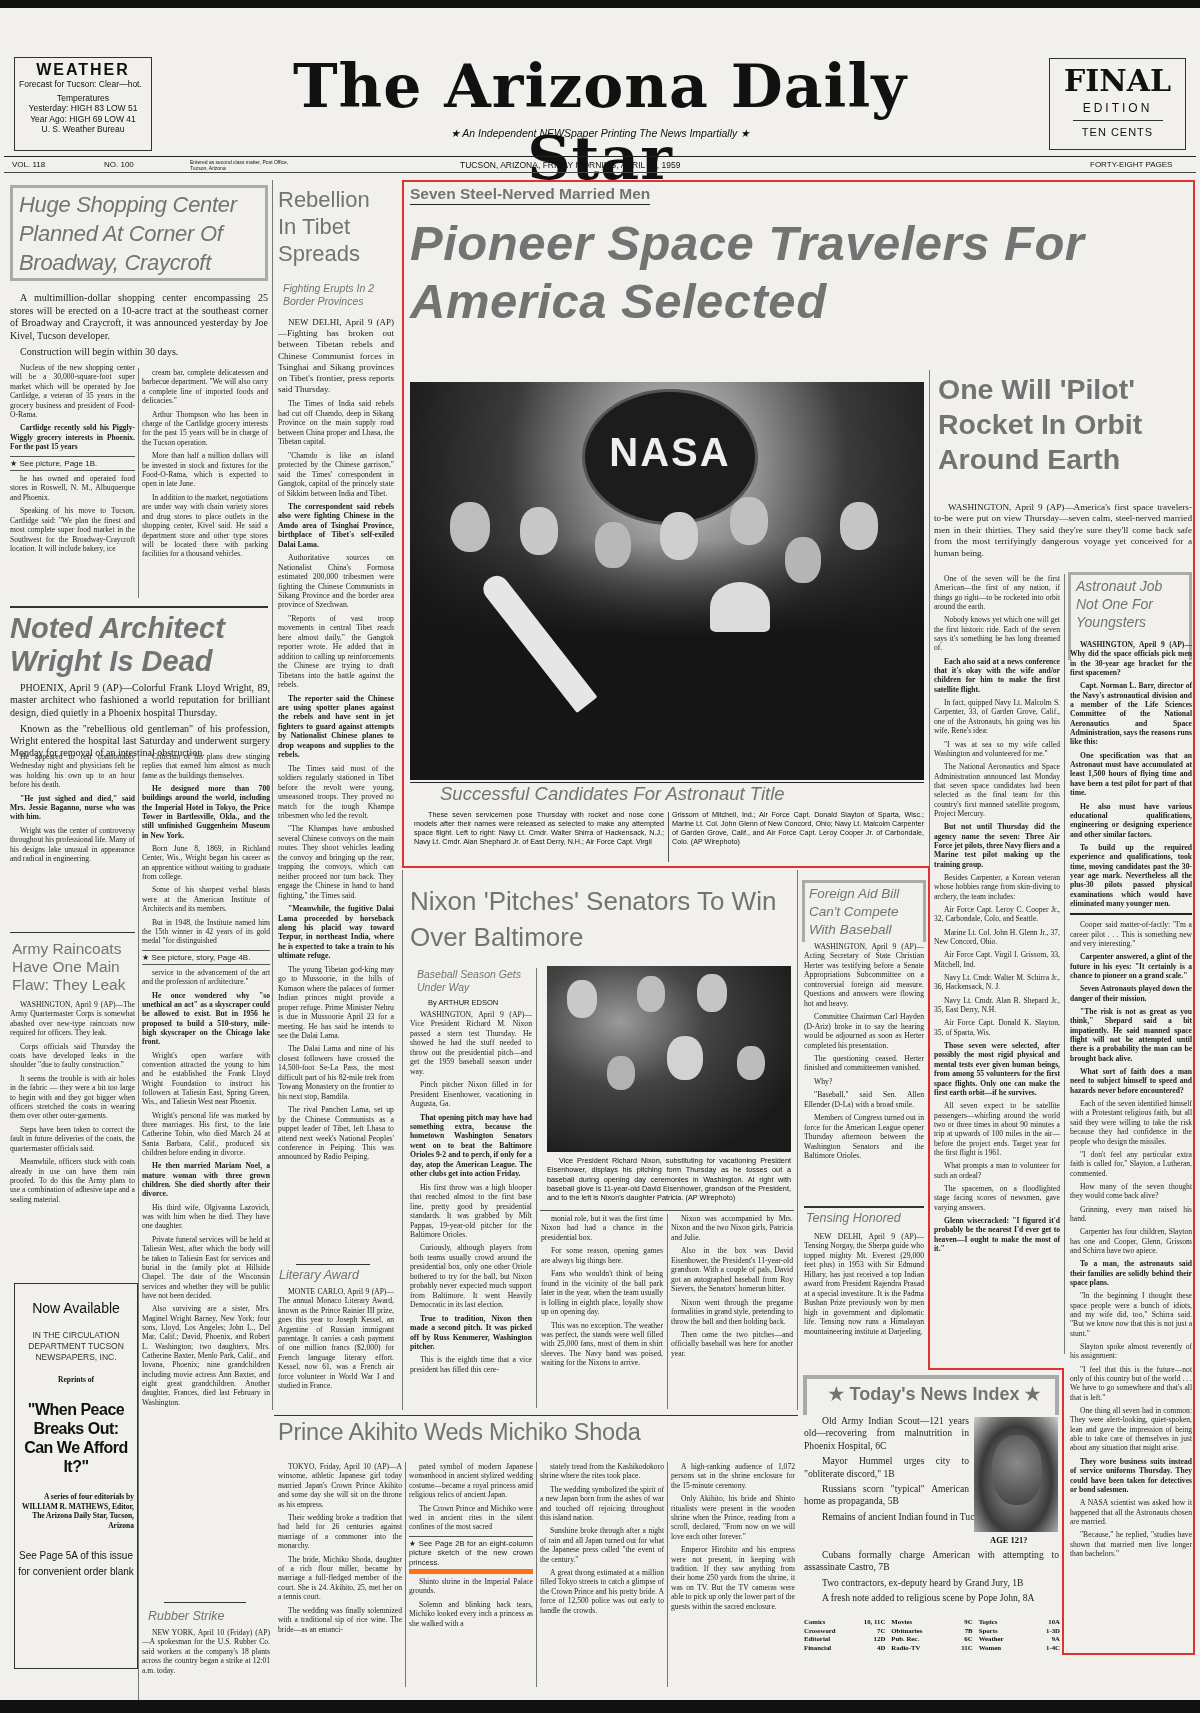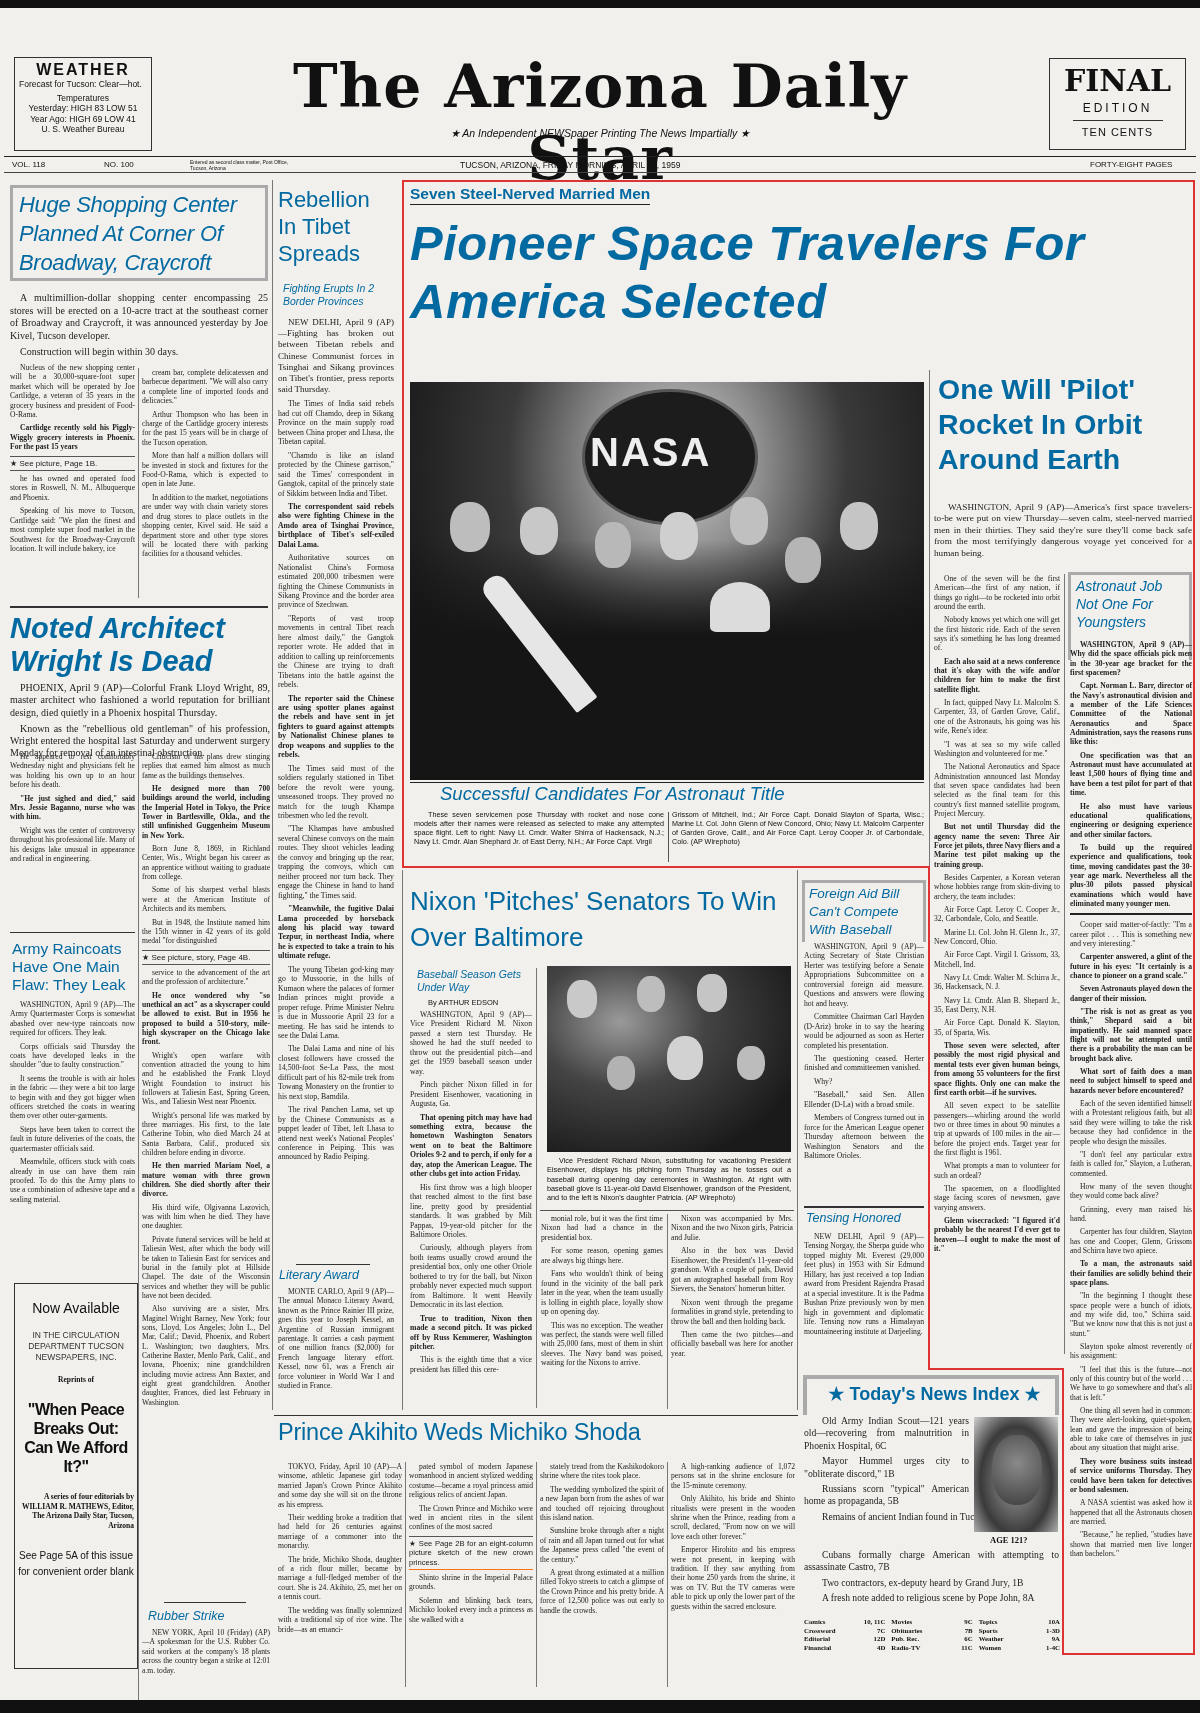--- a/index.html
+++ b/index.html
@@ -3,21 +3,21 @@
 <meta charset="utf-8">
 <style>
 *{box-sizing:border-box;margin:0;padding:0}
 body{width:1200px;height:1713px;background:#f1f0ec;font-family:"Liberation Serif",serif;color:#111;position:relative;overflow:hidden}
 .abs{position:absolute}
 .sans{font-family:"Liberation Sans",sans-serif}
 .serif{font-family:"Liberation Serif",serif}
 .body{font-size:9.2px;line-height:11.2px;text-align:justify;color:#222}
 .body p{text-indent:10px;margin-bottom:4px}
 .body p.b{font-weight:bold}
-.hl{font-family:"Liberation Sans",sans-serif;font-weight:bold;line-height:1.05;color:#0369a1}
+.hl{font-family:"Liberation Sans",sans-serif;font-weight:bold;line-height:1.05;color:#737373}
 .it{font-style:italic}
 .rule-v{position:absolute;width:1px;background:#777}
 .rule-h{position:absolute;height:1px;background:#555}
 .photo{background:linear-gradient(160deg,#6a6a6a,#2a2a2a 40%,#4a4a4a 70%,#1a1a1a);overflow:hidden}
 .redbox{position:absolute;border:2px solid #d33;pointer-events:none}
 .topband{position:absolute;left:0;top:0;width:1200px;height:8px;background:#111}
 .botband{position:absolute;left:0;top:1700px;width:1200px;height:13px;background:#111}
 </style>
 </head>
 <body>
@@ -150,21 +150,21 @@
 <div class="abs hl it" style="left:279px;top:1269px;width:116px;font-size:12.5px;font-weight:normal">Literary Award</div>
 <div class="abs body" style="left:278px;top:1287px;width:116px;font-size:7.6px;line-height:9.4px">
   <p>MONTE CARLO, April 9 (AP)—The annual Monaco Literary Award, known as the Prince Rainier III prize, goes this year to Joseph Kessel, an Argentine of Russian immigrant parentage. It carries a cash payment of one million francs ($2,000) for French language literary effort. Kessel, now 61, was a French air force volunteer in World War I and studied in France.</p>
 </div>
 
 <div class="abs hl" style="left:410px;top:186px;font-size:15.5px;font-weight:bold;border-bottom:1px solid #222;padding-bottom:2px">Seven Steel-Nerved Married Men</div>
 <div class="abs hl it" style="left:410px;top:214px;width:785px;font-size:49px;line-height:58px;font-weight:900;letter-spacing:0.5px">Pioneer Space Travelers For America Selected</div>
 
 <div class="abs photo" style="left:410px;top:382px;width:514px;height:398px;background:radial-gradient(ellipse at 52% 20%,#cfcfcf 0,#8e8e8e 22%,#3a3a3a 45%,#1b1b1b 75%)">
   <div style="position:absolute;left:175px;top:10px;width:170px;height:130px;border-radius:50%;background:#1c1c1c;box-shadow:0 0 0 3px #555"></div>
-  <div style="position:absolute;left:180px;top:48px;width:160px;text-align:left;color:#eee;font-family:'Liberation Sans',sans-serif;font-weight:bold;font-size:40px;letter-spacing:2px">NASA</div>
+  <div style="position:absolute;left:180px;top:48px;width:160px;text-align:center;color:#eee;font-family:'Liberation Sans',sans-serif;font-weight:bold;font-size:40px;letter-spacing:2px">NASA</div>
   <div style="position:absolute;left:0;bottom:0;width:100%;height:240px;background:linear-gradient(180deg,rgba(30,30,30,0) 0,#151515 40%)"></div>
   <div style="position:absolute;left:40px;top:120px;width:40px;height:50px;border-radius:45%;background:#bdbdbd"></div>
   <div style="position:absolute;left:110px;top:125px;width:38px;height:48px;border-radius:45%;background:#c8c8c8"></div>
   <div style="position:absolute;left:185px;top:140px;width:36px;height:46px;border-radius:45%;background:#b8b8b8"></div>
   <div style="position:absolute;left:250px;top:130px;width:38px;height:48px;border-radius:45%;background:#cfcfcf"></div>
   <div style="position:absolute;left:320px;top:115px;width:38px;height:48px;border-radius:45%;background:#c0c0c0"></div>
   <div style="position:absolute;left:375px;top:155px;width:36px;height:46px;border-radius:45%;background:#b5b5b5"></div>
   <div style="position:absolute;left:430px;top:120px;width:38px;height:48px;border-radius:45%;background:#c5c5c5"></div>
   <div style="position:absolute;left:115px;top:180px;width:26px;height:160px;background:#e6e6e6;transform:rotate(-38deg);border-radius:12px 12px 2px 2px"></div>
   <div style="position:absolute;left:300px;top:200px;width:60px;height:50px;background:#dcdcdc;border-radius:50% 50% 10% 10%"></div>
@@ -302,21 +302,21 @@
 <div class="abs body" style="left:278px;top:1462px;width:124px;font-size:7.6px;line-height:9.4px">
   <p>TOKYO, Friday, April 10 (AP)—A winsome, athletic Japanese girl today married Japan's Crown Prince Akihito and some day she will sit on the throne as his empress.</p>
   <p>Their wedding broke a tradition that had held for 26 centuries against marriage of a commoner into the monarchy.</p>
   <p>The bride, Michiko Shoda, daughter of a rich flour miller, became by marriage a full-fledged member of the court. She is 24. Akihito, 25, met her on a tennis court.</p>
   <p>The wedding was finally solemnized with a traditional sip of rice wine. The bride—as an emanci-</p>
 </div>
 <div class="rule-v" style="left:405px;top:1462px;height:225px"></div>
 <div class="abs body" style="left:409px;top:1462px;width:124px;font-size:7.6px;line-height:9.4px">
   <p>pated symbol of modern Japanese womanhood in ancient stylized wedding costume—became a royal princess amid religious relics of ancient Japan.</p>
   <p>The Crown Prince and Michiko were wed in ancient rites in the silent confines of the most sacred</p>
-  <div style="border-top:1px solid #555;border-bottom:1px solid #f97316;padding:2px 0;margin:3px 0;font-family:'Liberation Sans',sans-serif;font-size:7.6px">★ See Page 2B for an eight-column picture sketch of the new crown princess.</div>
+  <div style="border-top:1px solid #555;border-bottom:5px solid #f97316;padding:2px 0;margin:3px 0;font-family:'Liberation Sans',sans-serif;font-size:7.6px">★ See Page 2B for an eight-column picture sketch of the new crown princess.</div>
   <p>Shinto shrine in the Imperial Palace grounds.</p>
   <p>Solemn and blinking back tears, Michiko looked every inch a princess as she walked with a</p>
 </div>
 <div class="rule-v" style="left:536px;top:1462px;height:225px"></div>
 <div class="abs body" style="left:540px;top:1462px;width:124px;font-size:7.6px;line-height:9.4px">
   <p>stately tread from the Kashikodokoro shrine where the rites took place.</p>
   <p>The wedding symbolized the spirit of a new Japan born from the ashes of war and touched off rejoicing throughout this island nation.</p>
   <p>Sunshine broke through after a night of rain and all Japan turned out for what the Japanese press called "the event of the century."</p>
   <p>A great throng estimated at a million filled Tokyo streets to catch a glimpse of the Crown Prince and his pretty bride. A force of 12,500 police was out early to handle the crowds.</p>
 </div>

